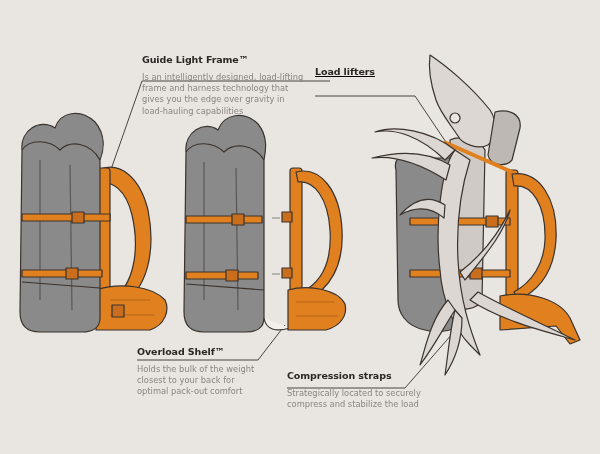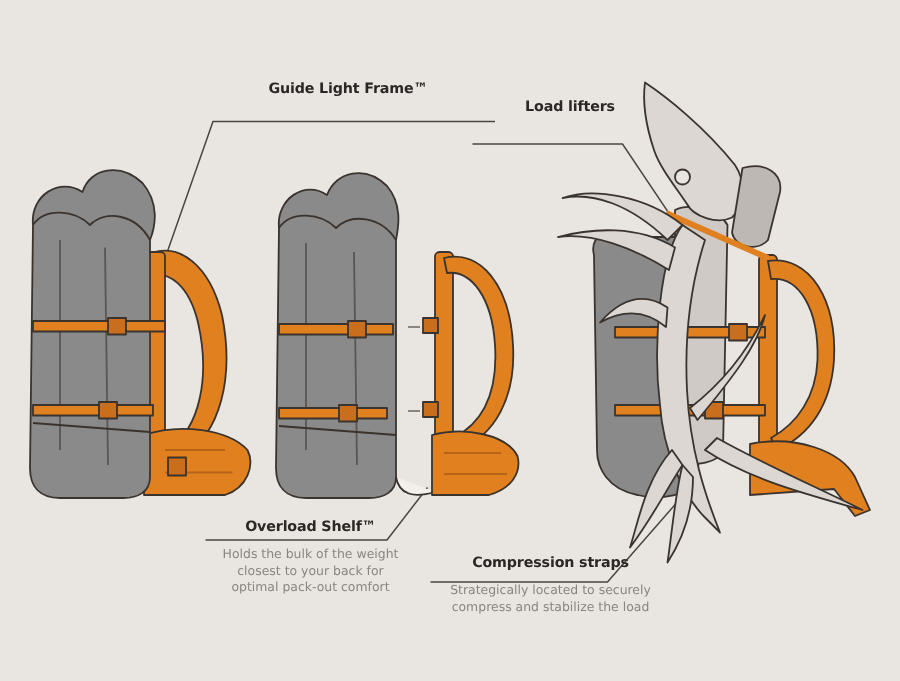--- a/index.html
+++ b/index.html
@@ -4,33 +4,33 @@
   <style>
     html, body { margin: 0; padding: 0; }
     body {
       width: 600px; height: 454px; overflow: hidden;
       background: #e9e5e0;
       font-family: "DejaVu Sans", sans-serif;
       position: relative;
     }
     .stage { position: absolute; left: 0; top: 0; width: 600px; height: 454px; }
     svg.art { position: absolute; left: 0; top: 0; }
-    .callout { position: absolute; text-align: center; }
+    .callout { position: absolute; }
     .callout .title {
       font-family: "DejaVu Sans", sans-serif;
       font-weight: bold; font-size: 9.5px; color: #2b2724;
       letter-spacing: -0.1px; white-space: nowrap;
     }
     .callout .desc {
       font-family: "DejaVu Sans", sans-serif;
       font-size: 8.3px; line-height: 11.2px; color: #8a8580;
       margin-top: 7px; white-space: pre-line;
     }
     #c-frame { left: 142px; top: 54px; width: 180px; }
-    #c-lifters { left: 315px; top: 66px; width: 130px; }
+    #c-lifters { left: 315px; top: 66px; width: 130px; text-decoration: underline; }
     #c-shelf { left: 137px; top: 346px; width: 140px; }
     #c-straps { left: 287px; top: 370px; width: 160px; }
   </style>
 </head>
 <body>
 
 <div class="stage">
 
   <svg class="art" width="600" height="454" viewBox="0 0 600 454">
 
@@ -111,20 +111,24 @@
       <path d="M445,205 C430,195 415,198 400,215 C418,205 432,208 444,218 Z" fill="#dcd7d2"></path>
       <path d="M448,300 C430,320 425,350 420,365 C435,345 445,325 455,310 Z" fill="#dcd7d2"></path>
       <path d="M455,310 C450,330 448,355 445,375 C458,355 462,335 462,318 Z" fill="#dcd7d2"></path>
       <path d="M470,300 C500,320 540,330 575,340 C545,325 510,310 478,292 Z" fill="#dcd7d2"></path>
       <path d="M465,280 C490,250 505,230 510,210 C498,235 482,255 460,272 Z" fill="#dcd7d2"></path>
     </g>
   </svg>
 
   <div class="callout" id="c-frame">
     <div class="title">Guide Light Frame™</div>
+    <div class="desc">Is an intelligently designed, load-lifting
+frame and harness technology that
+gives you the edge over gravity in
+load-hauling capabilities</div>
   </div>
 
   <div class="callout" id="c-lifters">
     <div class="title">Load lifters</div>
   </div>
 
   <div class="callout" id="c-straps">
     <div class="title">Compression straps</div>
     <div class="desc">Strategically located to securely
 compress and stabilize the load</div>

